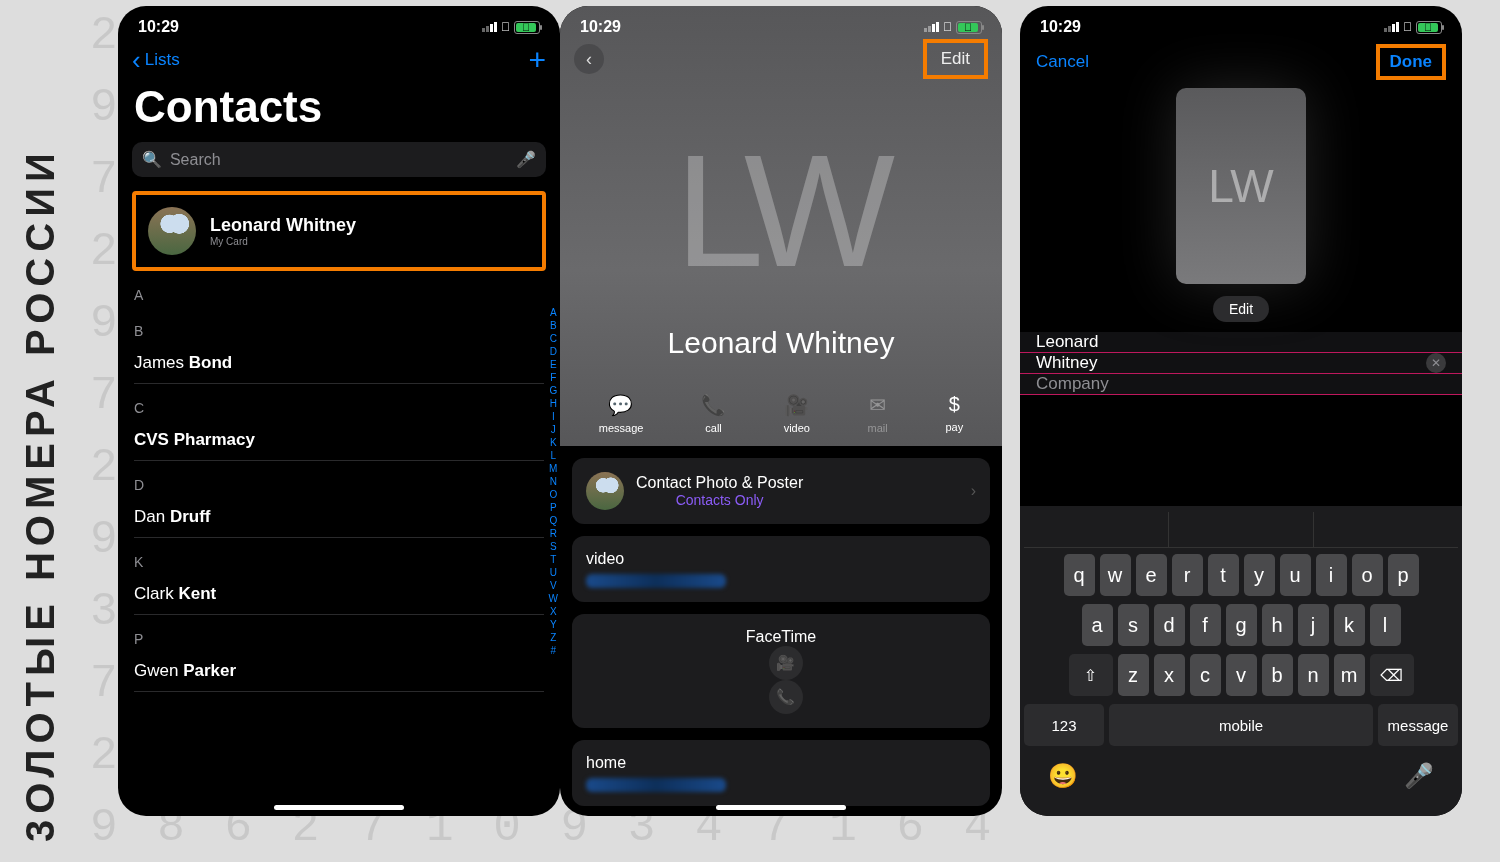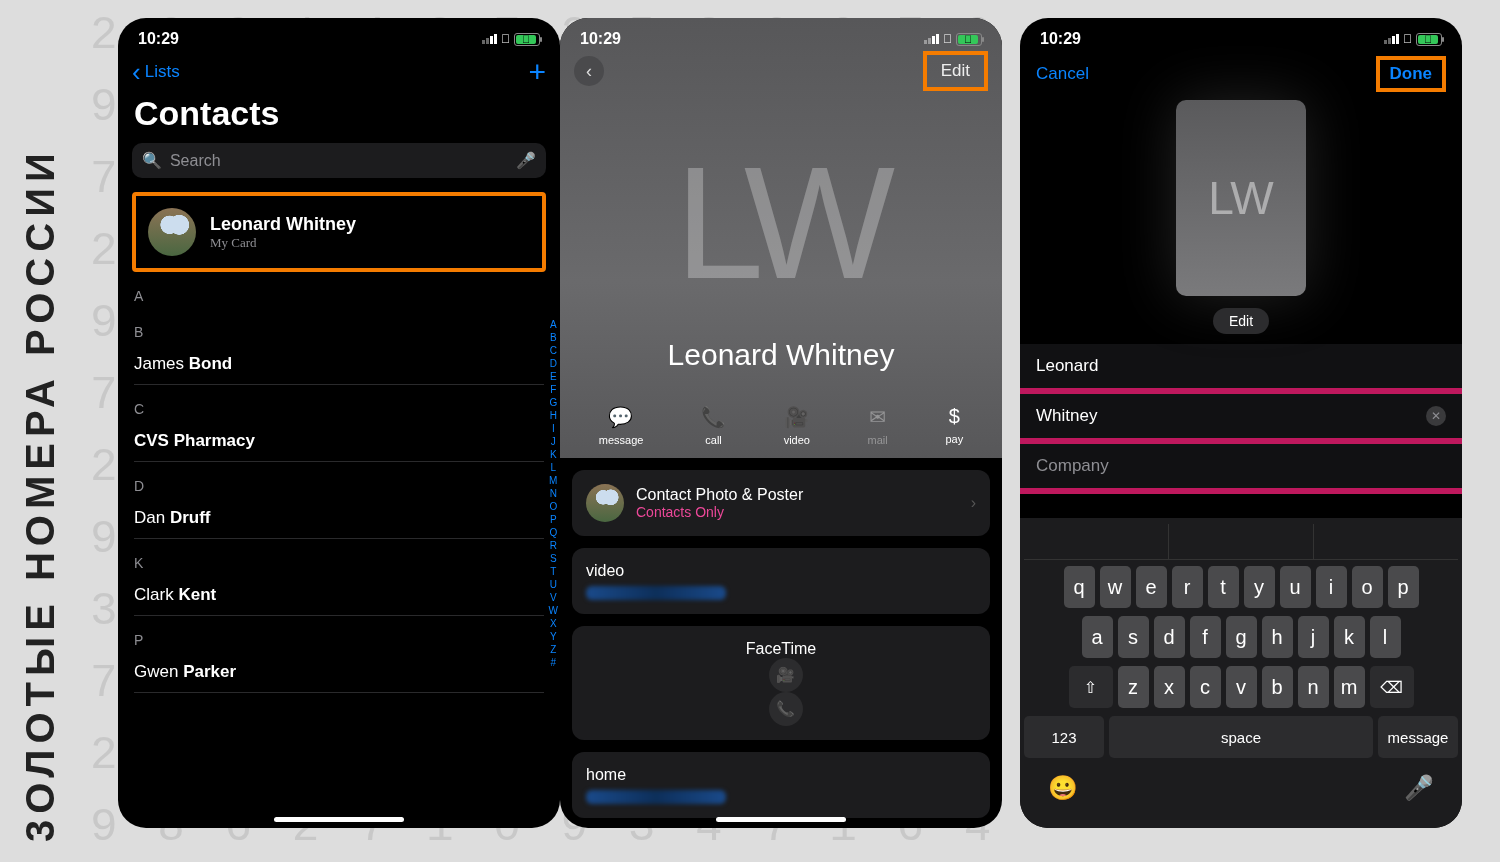--- a/index.html
+++ b/index.html
@@ -5,21 +5,21 @@
   *{box-sizing:border-box;margin:0;padding:0;font-family:-apple-system,BlinkMacSystemFont,"Helvetica Neue",sans-serif;}
   body{background:#ddd;width:1500px;height:862px;overflow:hidden;position:relative;}
   
   
   .bgnums{position:absolute;inset:0;font-size:46px;color:#bbb;letter-spacing:6px;line-height:72px;padding-left:90px;white-space:pre;font-family:"Courier New",monospace;opacity:.6;}
   
   
   .vert-logo{position:absolute;left:18px;top:20px;bottom:20px;writing-mode:vertical-rl;transform:rotate(180deg);font-size:40px;font-weight:700;letter-spacing:6px;color:#222;display:flex;align-items:center;}
   
   
-  .phone{position:absolute;top:18px;width:442px;height:810px;background:#000;border-radius:28px;overflow:hidden;color:#fff;}
+  .phone{position:absolute;top:6px;width:442px;height:810px;background:#000;border-radius:28px;overflow:hidden;color:#fff;}
   .p1{left:118px;}
   .p2{left:560px;}
   .p3{left:1020px;}
   
   
   .statusbar{display:flex;align-items:center;justify-content:space-between;padding:12px 20px 6px;font-size:16px;font-weight:600;}
   .status-right{display:flex;gap:4px;align-items:center;font-size:12px;}
   .sig{display:inline-flex;align-items:flex-end;gap:1px;}
   .sig span{width:3px;background:#fff;display:inline-block;}
   .sig span:nth-child(1){height:4px;opacity:.4}
@@ -32,28 +32,28 @@
   .batt .bolt{color:#000;font-size:11px;line-height:1;}
   
   
   .navrow{display:flex;align-items:center;justify-content:space-between;padding:4px 14px 8px;height:40px;}
   .blue{color:#0a84ff;}
   .back-chev{font-size:26px;font-weight:300;margin-right:4px;}
   .navbtn{font-size:17px;display:flex;align-items:center;}
   .plus{font-size:30px;font-weight:300;}
   
   
-  .title-h1{font-size:34px;font-weight:700;padding:0 16px 10px;}
+  .title-h1{font-size:44px;font-weight:700;padding:0 16px 10px;}
   .search{margin:0 14px;background:#1c1c1e;border-radius:10px;display:flex;align-items:center;padding:8px 10px;color:#8e8e93;}
   .search .mag{margin-right:8px;}
   .search .mic{margin-left:auto;color:#8e8e93;}
   .mycard{margin:14px 14px 0;border:4px solid #f57c00;border-radius:4px;display:flex;align-items:center;padding:12px;}
   .avatar{width:48px;height:48px;border-radius:50%;background:radial-gradient(circle at 45% 35%,#cde 0 22%,transparent 23%),radial-gradient(circle at 65% 35%,#cde 0 22%,transparent 23%),linear-gradient(180deg,#8b7355 0%,#4a6741 100%);margin-right:14px;flex:none;}
   .mycard .nm{font-size:18px;font-weight:600;}
-  .mycard .sub{font-size:13px;color:#8e8e93;font-family:Liberation Serif, serif;}
+  .mycard .sub{font-size:10px;color:#8e8e93;}
   .list{padding:0 16px;}
   .sect-h{font-size:14px;color:#8e8e93;padding:16px 0 4px;}
   .row{padding:10px 0;border-bottom:1px solid #2a2a2c;font-size:17px;}
   .row b{font-weight:600;}
   .alpha{position:absolute;right:2px;top:300px;display:flex;flex-direction:column;font-size:10px;color:#0a84ff;line-height:13px;align-items:center;}
   .homebar{position:absolute;bottom:6px;left:50%;transform:translateX(-50%);width:130px;height:5px;background:#fff;border-radius:3px;}
   
   
   .p2{background:#000;}
   .s2top{position:relative;height:440px;background:linear-gradient(180deg,#575759 0%,#6a6a6c 60%,#575759 100%);}
@@ -66,36 +66,36 @@
   .actrow{position:absolute;bottom:12px;left:0;right:0;display:flex;justify-content:space-around;padding:0 10px;}
   .act{display:flex;flex-direction:column;align-items:center;gap:5px;color:#fff;}
   .act.dis{opacity:.35;}
   .act .ic{font-size:20px;}
   .act .lb{font-size:11px;}
   .s2body{padding:12px 12px;}
   .card{background:#1c1c1e;border-radius:12px;padding:14px;margin-bottom:12px;}
   .card.one{display:flex;align-items:center;gap:12px;}
   .card .av2{width:38px;height:38px;border-radius:50%;background:radial-gradient(circle at 45% 35%,#cde 0 22%,transparent 23%),radial-gradient(circle at 65% 35%,#cde 0 22%,transparent 23%),linear-gradient(180deg,#8b7355 0%,#4a6741 100%);flex:none;}
   .card .t1{font-size:16px;}
-  .card .t2{font-size:14px;color:#ec4899;}
+  .card .t2{font-size:14px;color:#8b5cf6;text-align:center;}
   .card .chev{margin-left:auto;color:#555;font-size:16px;}
   .blur{width:140px;height:14px;border-radius:6px;background:linear-gradient(90deg,#1a4a8a,#0d2f5a,#1a4a8a);filter:blur(2px);margin-top:6px;}
   .ftrow{display:flex;align-items:center;flex-direction:column;}
   .ftrow .lbl{flex:1;font-size:16px;}
   .ftbtn{width:34px;height:34px;border-radius:50%;background:#2c2c2e;display:flex;align-items:center;justify-content:center;color:#0a84ff;margin-left:10px;font-size:15px;}
   
   
   .p3 .navrow{padding:4px 16px 4px;}
   .cancel{font-size:17px;}
   .donebox{border:4px solid #f57c00;padding:4px 10px;font-size:17px;font-weight:600;}
   .poster{margin:6px auto 10px;width:130px;position:relative;}
   .postercard{width:130px;height:196px;border-radius:10px;background:linear-gradient(180deg,#5a5a5c,#7a7a7c);display:flex;align-items:center;justify-content:center;color:rgba(255,255,255,.45);font-size:46px;box-shadow:0 0 60px rgba(120,120,120,.3);}
   .editpill{margin:12px auto 0;width:56px;background:#2c2c2e;border-radius:14px;padding:5px 0;text-align:center;font-size:14px;}
   .fields{background:#111113;}
-  .field{padding:12px 16px;border-bottom:6px solid #be185d;display:flex;align-items:flex-end;}
+  .field{padding:0 16px;border-bottom:1px solid #be185d;display:flex;align-items:flex-end;}
   .field input{background:transparent;border:none;color:#fff;font-size:17px;flex:1;outline:none;}
   .field input::placeholder{color:#8e8e93;}
   .field .clr{width:20px;height:20px;border-radius:50%;background:#3a3a3c;color:#8e8e93;display:flex;align-items:center;justify-content:center;font-size:12px;}
   
   
   .kb{position:absolute;bottom:0;left:0;right:0;background:#1c1c1e;padding:6px 4px 10px;}
   .kb .predict{height:36px;border-bottom:1px solid #333;margin-bottom:6px;display:flex;}
   .kb .predict div{flex:1;border-right:1px solid #333;}
   .kb .predict div:last-child{border:none;}
   .krow{display:flex;justify-content:center;gap:5px;margin-bottom:8px;}
@@ -362,21 +362,21 @@
         <span class="key">x</span>
         <span class="key">c</span>
         <span class="key">v</span>
         <span class="key">b</span>
         <span class="key">n</span>
         <span class="key">m</span>
         <span class="key dark wide">⌫</span>
       </div>
     <div class="krow r4">
       <span class="key dark num">123</span>
-      <span class="key dark space">space</span>
+      <span class="key dark space">mobile</span>
       <span class="key dark ret">message</span>
     </div>
     <div class="kbbot">
       <span>😀</span>
       <span>🎤</span>
     </div>
   </div>
 </div>
 
 </body></html>

